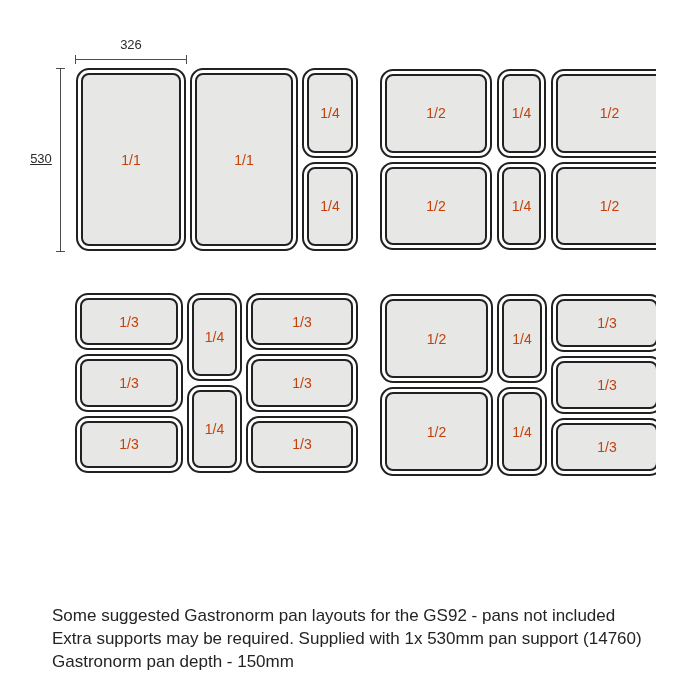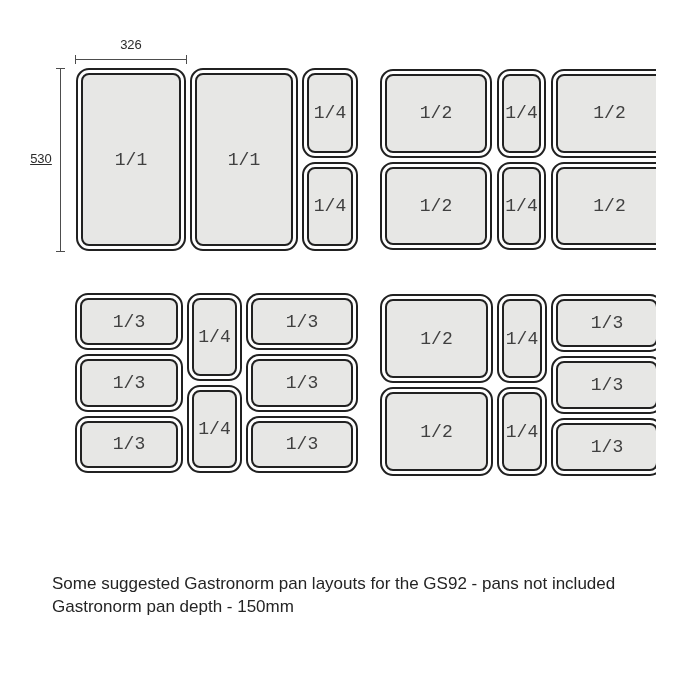--- a/index.html
+++ b/index.html
@@ -30,23 +30,22 @@
     flex: 1;
     box-sizing: border-box;
     background: #e7e7e5;
     border: 2px solid #212121;
     border-radius: 8px;
     display: flex;
     align-items: center;
     justify-content: center;
   }
   .pan .inner span {
-    font-size: 18px;
-    color: #404040;
-    font-family: Liberation Mono, monospace;
+    font-size: 14px;
+    color: #c2410c;
   }
 
   
   .dim-line-h {
     position: absolute; left: 75px; top: 59px; width: 112px; height: 1px;
     background: #4d4d4d;
   }
   .dim-line-h::before, .dim-line-h::after {
     content: ""; position: absolute; width: 1px; height: 9px; top: -4px; background: #4d4d4d;
   }
@@ -82,21 +81,21 @@
   .w-half-tr { width: 112px; }
   .w-qcol-tr { width: 49px; }
   .w-third-bl{ width: 108px; }
   .w-qcol-bl { width: 55px; }
   .w-half-br { width: 113px; }
   .w-qcol-br { width: 50px; }
   .w-flex    { flex: 1; }
 
   
   .notes {
-    position: absolute; left: 52px; top: 572px;
+    position: absolute; left: 52px; top: 604px;
     font-size: 17px; line-height: 23px; color: #242424;
   }
 </style>
 </head>
 <body>
 
 <div class="canvas">
 
   <div class="dim-label-w">326</div>
   <div class="dim-line-h"></div>
@@ -255,16 +254,17 @@
       <div class="pan">
         <div class="inner">
             <span>1/3</span>
           </div>
       </div>
     </div>
   </div>
 
   <div class="notes">
     <div>Some suggested Gastronorm pan layouts for the GS92 - pans not included</div>
+    <div>Extra supports may be required. Supplied with 1x 530mm pan support (14760)</div>
     <div>Gastronorm pan depth - 150mm</div>
   </div>
 
 </div>
 
 </body></html>

